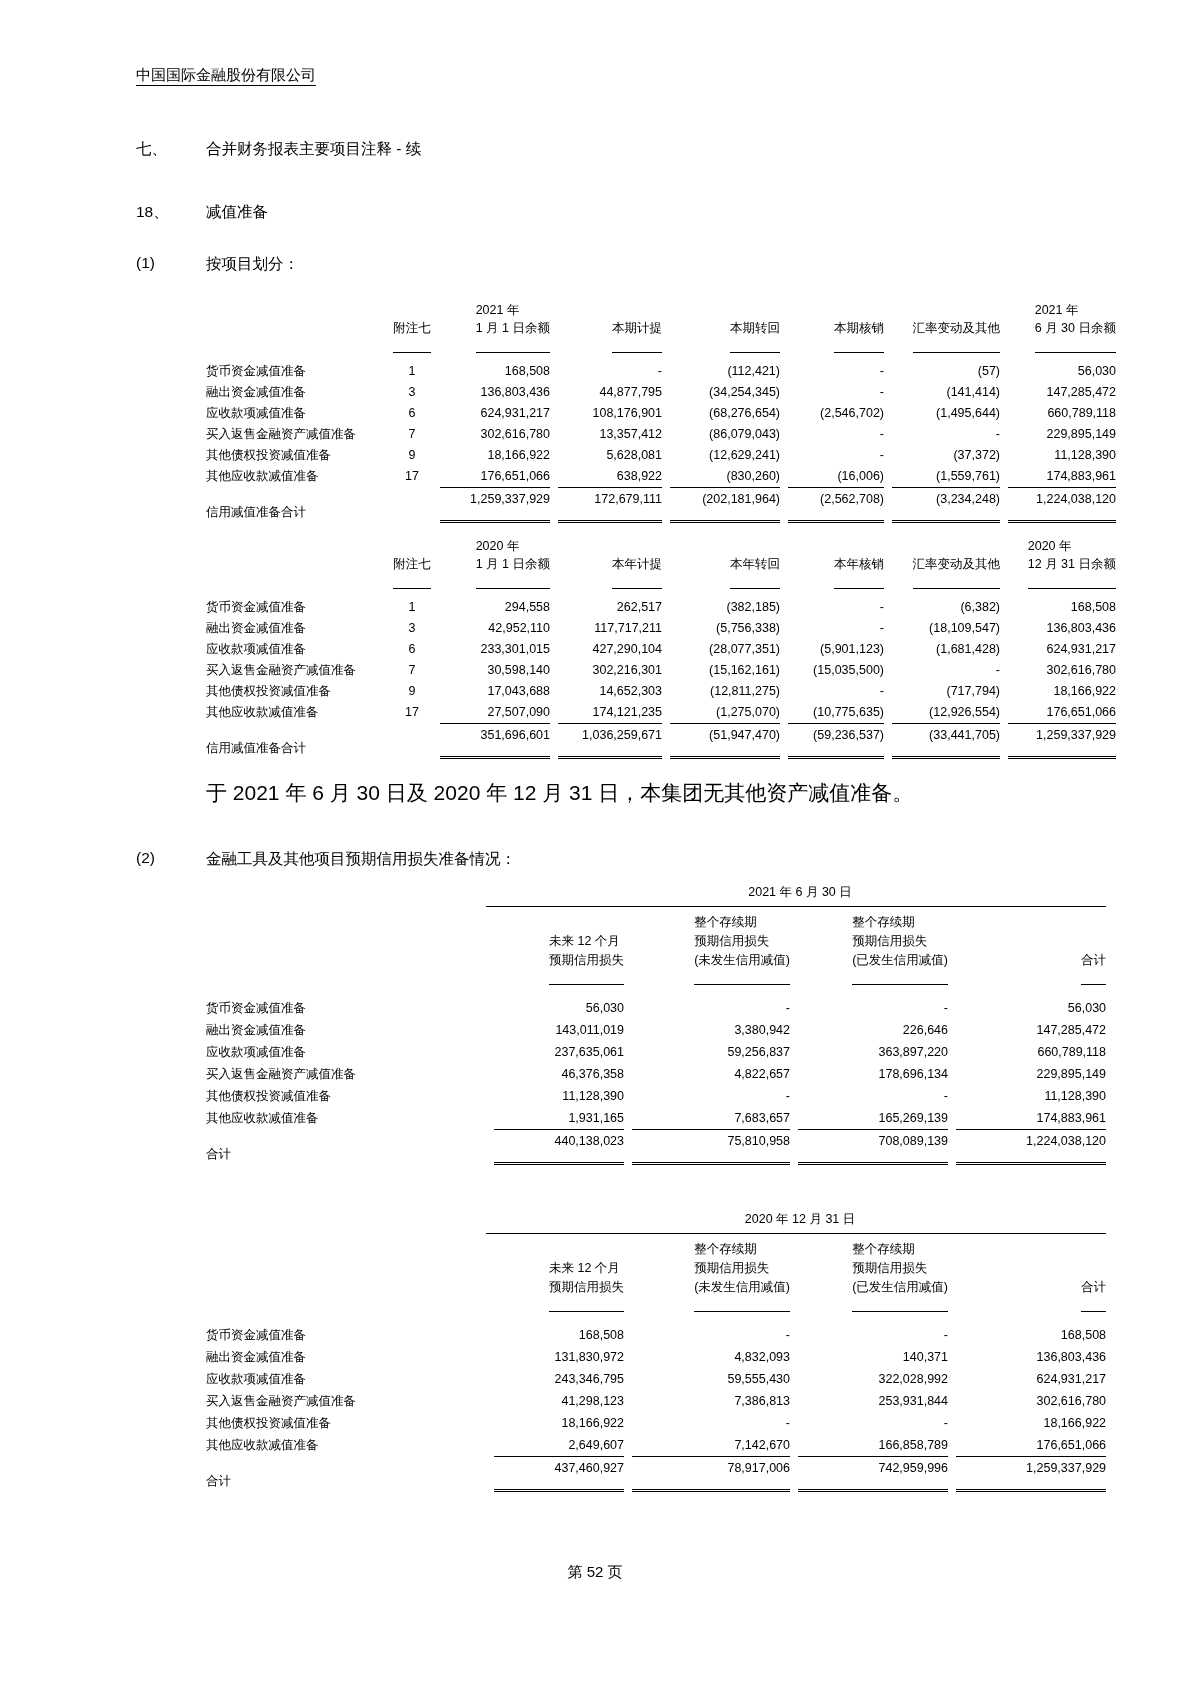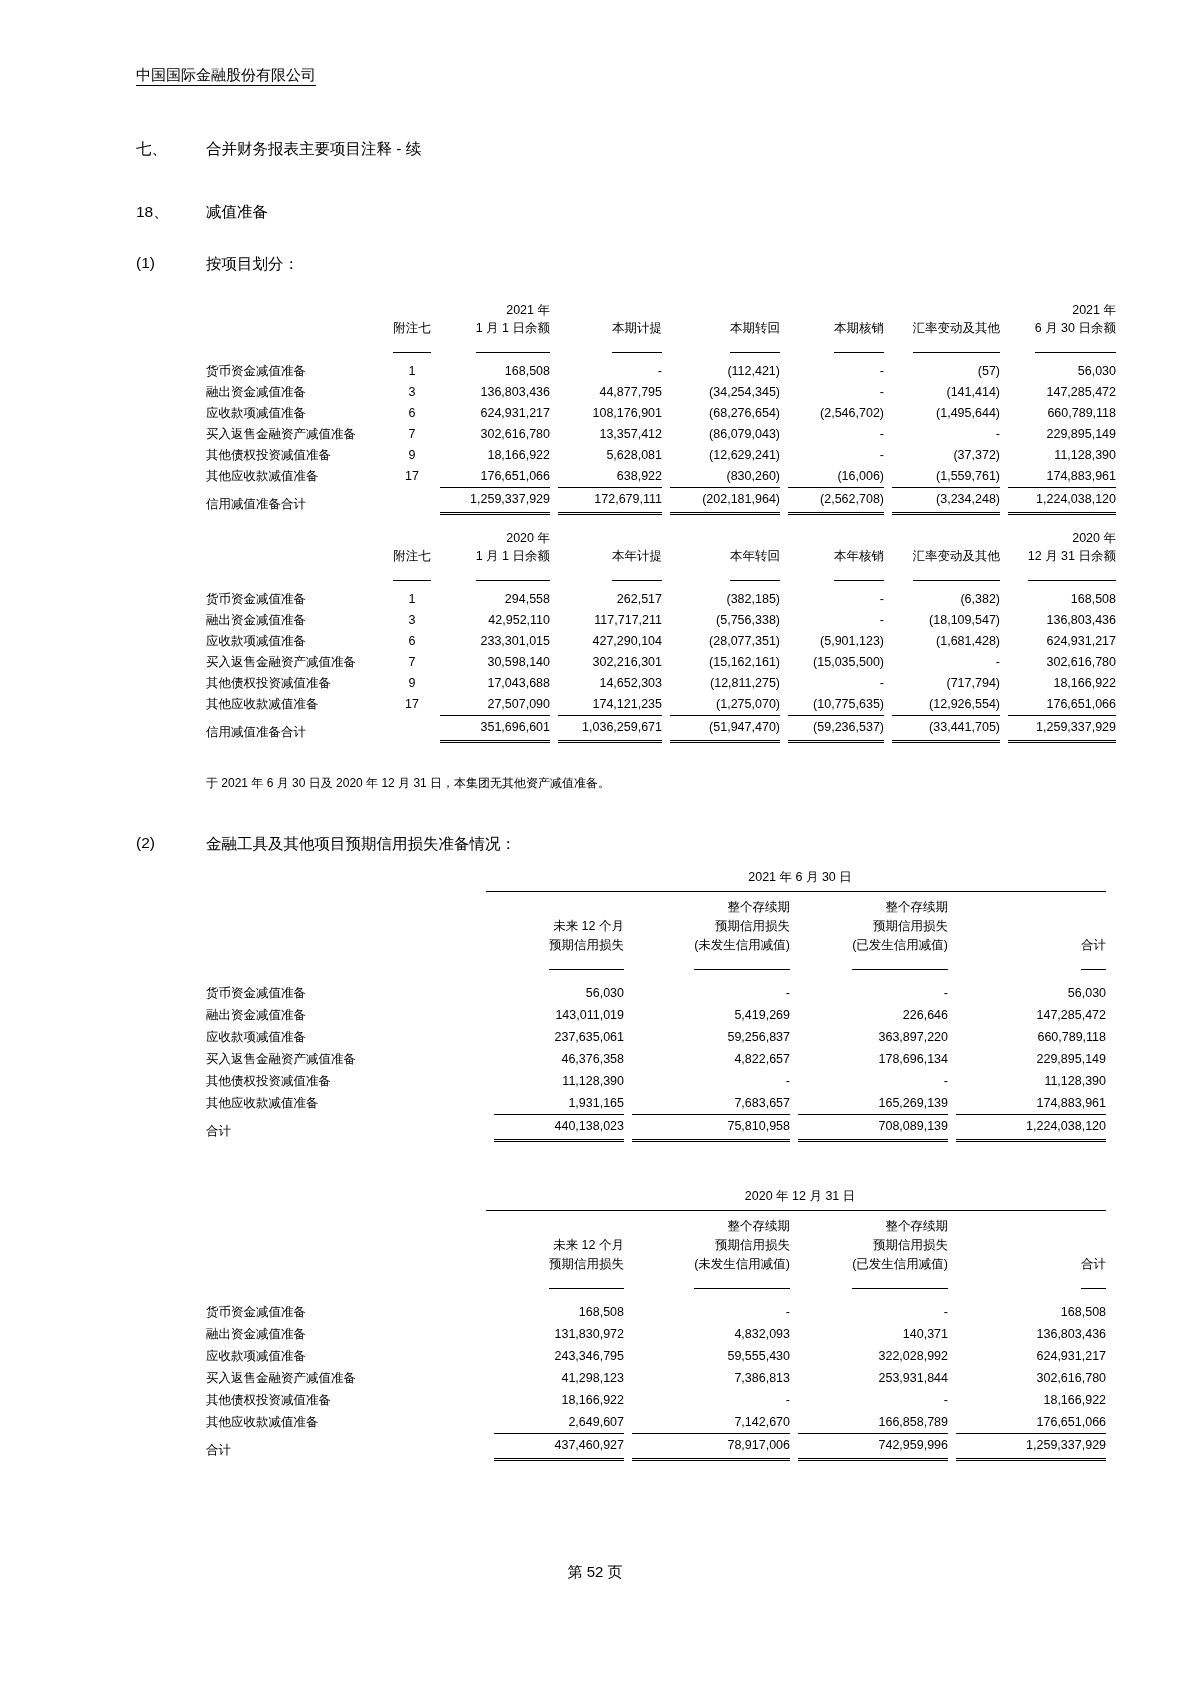--- a/index.html
+++ b/index.html
@@ -24,30 +24,30 @@
   .t12 { margin-left:70px; margin-top:26px; width:910px; }
   .t12 td { line-height:21px; }
   .t12 tr.first td { padding-top:8px; }
 
   .t34 { margin-left:70px; width:900px; }
   .t34 td { line-height:22px; }
   .t34 tr.first td { padding-top:12px; }
   .t34 .ttl { text-align:center; border-bottom:1px solid #000; padding-bottom:4px; line-height:20px; }
   .t34 th { padding-top:6px; }
 
-  .hstack { display:inline-block; text-align:right; vertical-align:bottom; }
+  .hstack { display:inline-block; text-align:left; vertical-align:bottom; }
   .yline { display:block; line-height:18px; }
   .hline { display:block; line-height:19px; }
   .uline { display:block; border-bottom:1px solid #000; padding-bottom:14px; line-height:19px; }
   .il { display:inline-block; }
 
   .tot td { line-height:21px; }
-  .rule { border-top:1px solid #000; border-bottom:3px double #000; padding:1px 0 2px 0; }
-
-  .para { margin-left:70px; margin-top:32px; font-size:12px; }
+  .rule { border-top:1px solid #000; border-bottom:3px double #000; padding:1px 0 10px 0; }
+
+  .para { margin-left:70px; margin-top:20px; font-size:21px; }
   .t3wrap { margin-top:12px; }
   .t4wrap { margin-top:44px; }
 
   .footer { position:absolute; left:0; right:0; top:1563px; text-align:center; font-size:15px; }
 </style>
 </head>
 <body>
 
 <div class="page">
 
@@ -313,21 +313,21 @@
     <tr class="first">
             <td class="lbl">货币资金减值准备</td>
             <td class="num">56,030</td>
             <td class="num">-</td>
             <td class="num">-</td>
             <td class="num">56,030</td>
           </tr>
     <tr>
             <td class="lbl">融出资金减值准备</td>
             <td class="num">143,011,019</td>
-            <td class="num">5,419,269</td>
+            <td class="num">3,380,942</td>
             <td class="num">226,646</td>
             <td class="num">147,285,472</td>
           </tr>
     <tr>
             <td class="lbl">应收款项减值准备</td>
             <td class="num">237,635,061</td>
             <td class="num">59,256,837</td>
             <td class="num">363,897,220</td>
             <td class="num">660,789,118</td>
           </tr>

